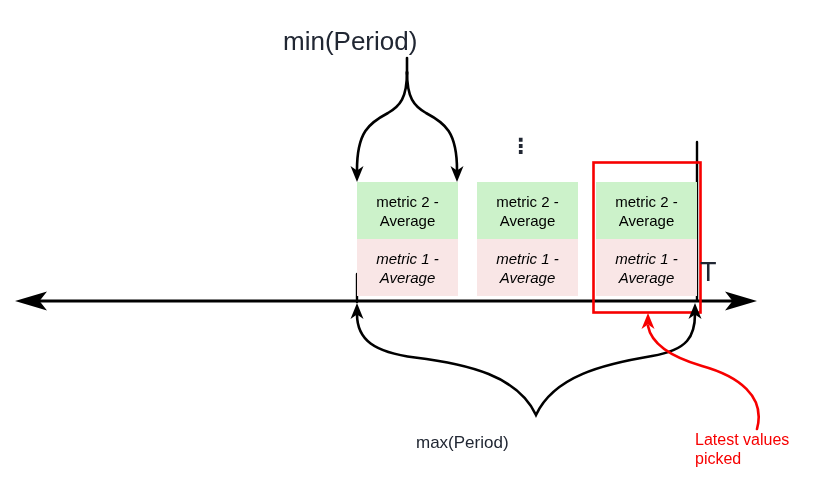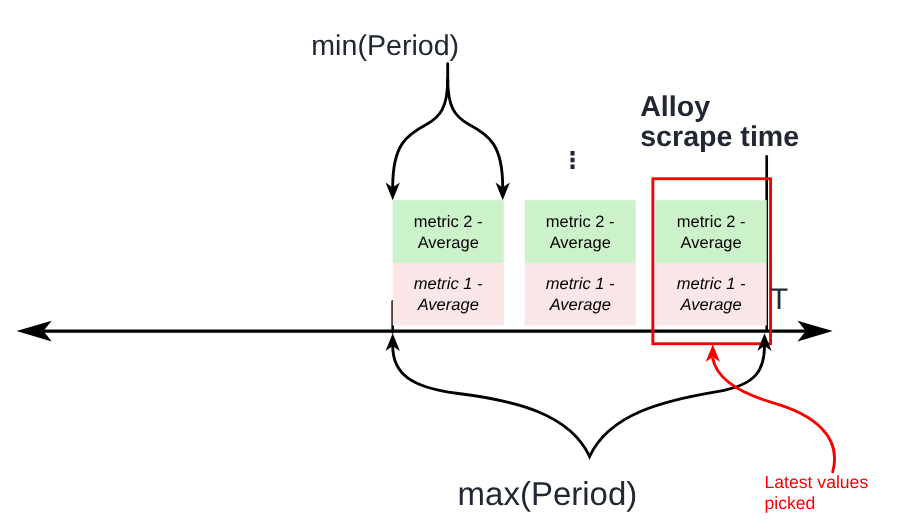--- a/index.html
+++ b/index.html
@@ -17,21 +17,21 @@
   .stroke-red  { stroke: var(--accent-red, #f00); fill: none; stroke-width: 2.6; stroke-linecap: round; }
   .fill-ink    { fill: var(--line, #000); stroke: none; }
   .fill-red    { fill: var(--accent-red, #f00); stroke: none; }
   .rect-red    { stroke: var(--accent-red, #f00); fill: none; stroke-width: 2.6; }
 
   .label { position: absolute; color: var(--ink, #212733); white-space: pre-line; }
   .min-period  { left: 283px; top: 26px;  width: 240px; font-size: 26px; }
   .alloy       { left: 582px; top: 82px;  width: 230px; font-size: 26px; line-height: 28px; font-weight: 600; }
   .ellipsis    { left: 510px; top: 134px; width: 24px;  font-size: 21px; font-weight: 600; }
   .t-label     { left: 700px; top: 257px; width: 40px;  font-size: 27px; text-align: left; }
-  .max-period  { left: 416px; top: 433px; width: 240px; font-size: 30px; }
+  .max-period  { left: 416px; top: 433px; width: 240px; font-size: 17px; }
   .latest      { left: 695px; top: 430px; width: 130px; font-size: 16px; line-height: 19px; color: var(--accent-red, #f00); }
 
   .sample-group { position: absolute; top: 182px; width: 101px; height: 114px; }
   .cell {
     width: 100%; height: 57px;
     display: flex; align-items: center; justify-content: center;
     text-align: center; white-space: pre-line;
     font-size: 15px; line-height: 19px;
     color: var(--metric-text, #000);
   }
@@ -90,21 +90,19 @@
 Average</div>
   </div>
   <div class="sample-group" style="left:596px">
     <div class="cell green">metric 2 -
 Average</div>
     <div class="cell pink">metric 1 -
 Average</div>
   </div>
 
   <div class="label min-period">min(Period)</div>
-  <div class="label alloy">Alloy
-scrape time</div>
   <div class="label ellipsis">⋮</div>
   <div class="label t-label">T</div>
   <div class="label max-period">max(Period)</div>
   <div class="label latest">Latest values
 picked</div>
 
 </div>
 
 </body></html>

